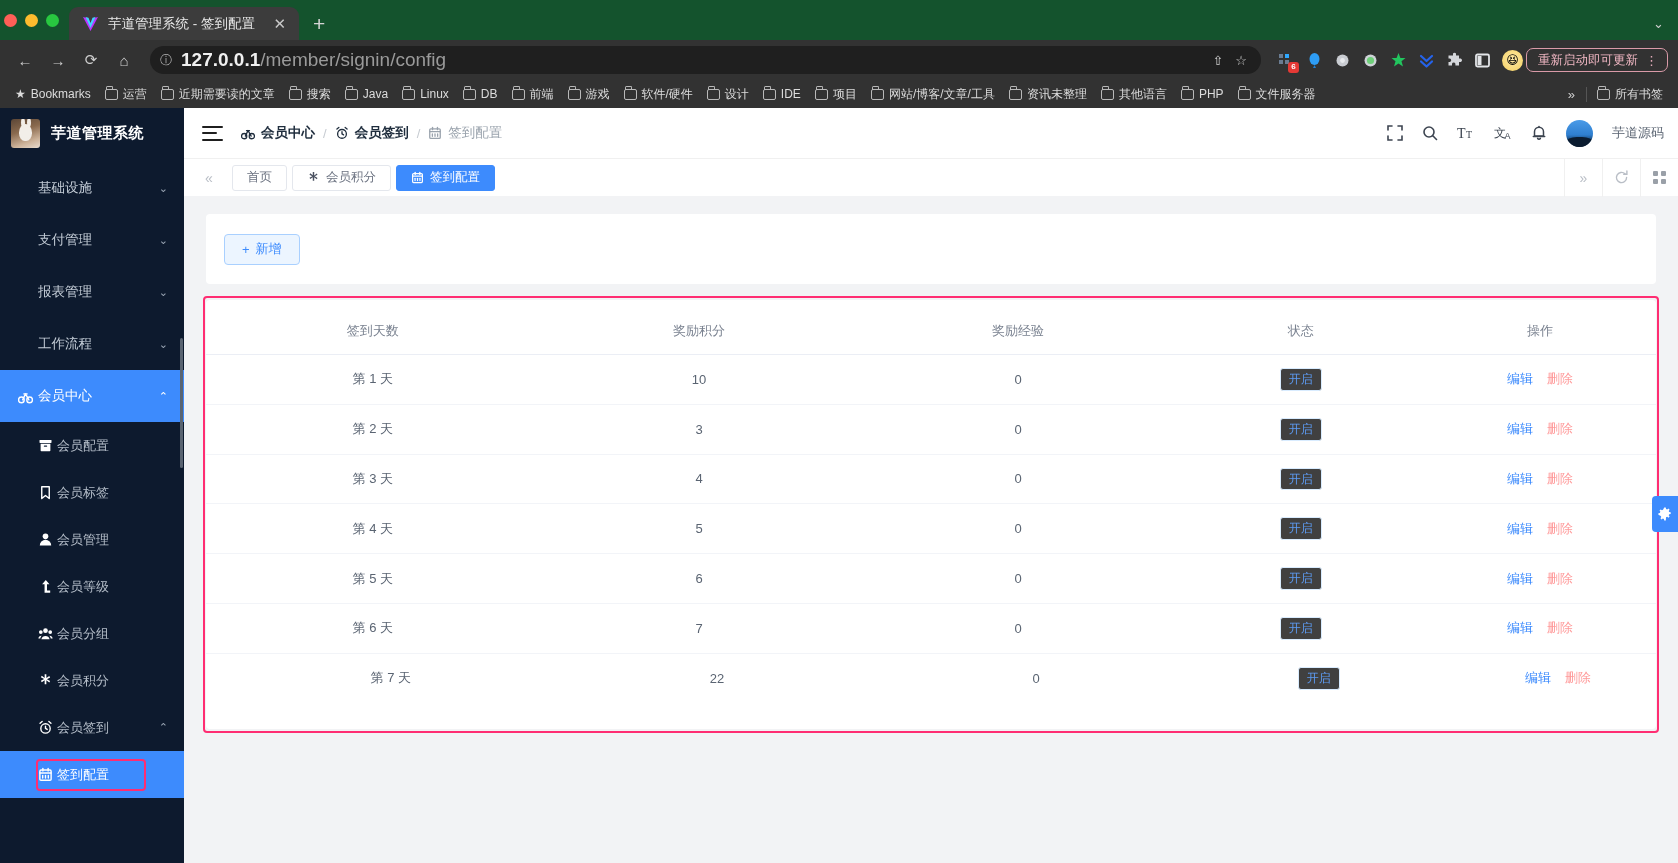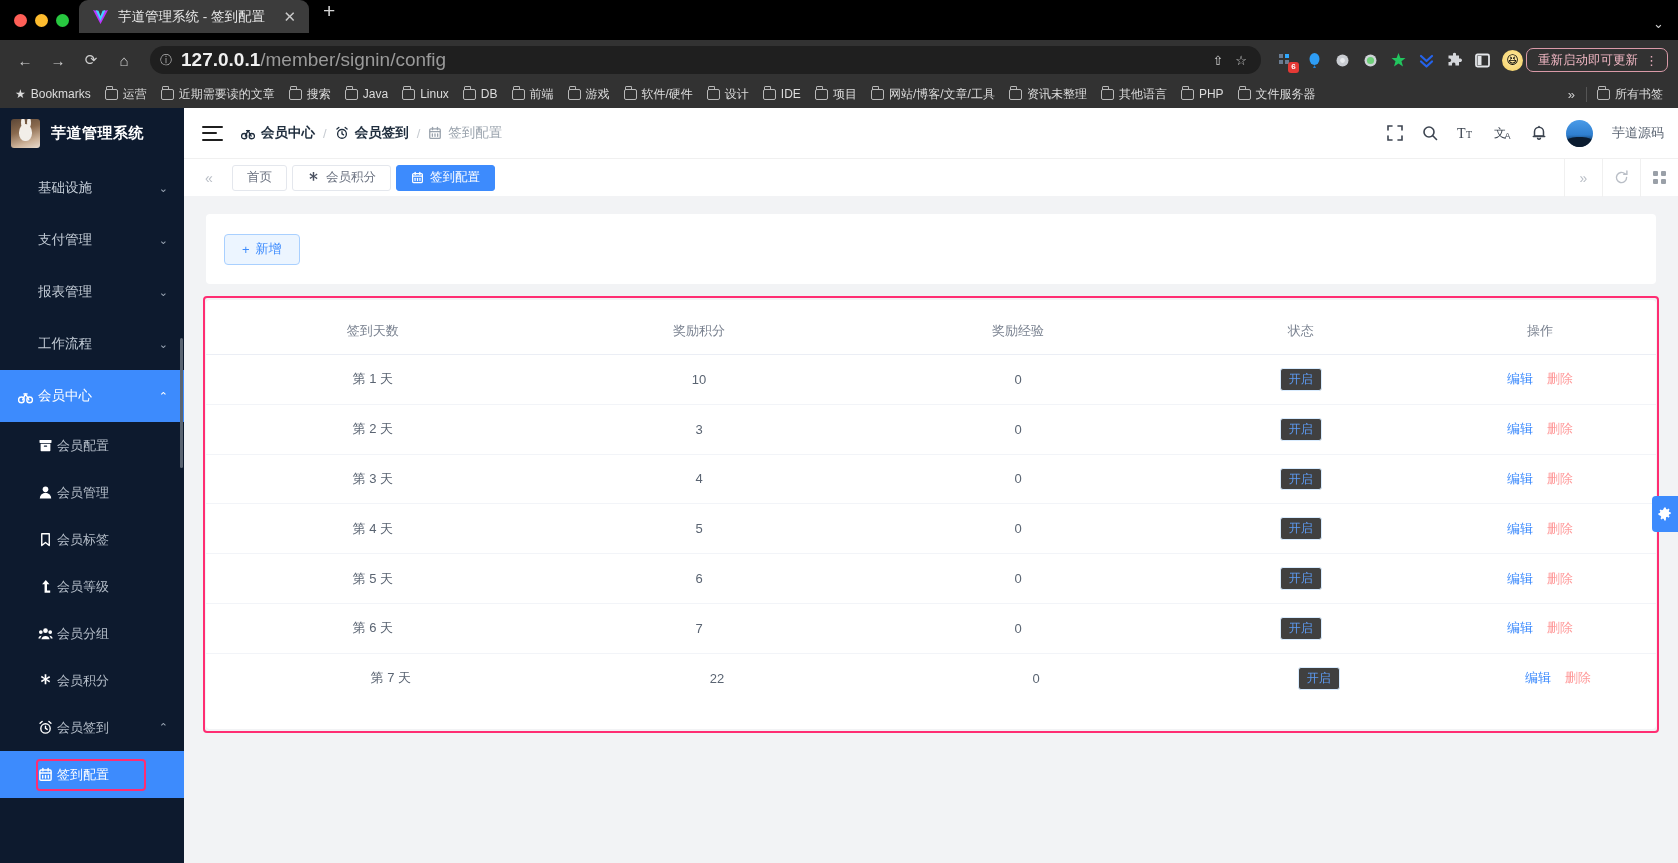--- a/index.html
+++ b/index.html
@@ -7,22 +7,22 @@
     width: 1678px; height: 863px;
     overflow: hidden;
     font-family: "Liberation Sans", "DejaVu Sans", sans-serif;
     background: #ffffff;
   }
 
   
   .browser { width: 1678px; height: 863px; display: flex; flex-direction: column; }
 
   .tabstrip {
-    height: 40px; background: #000000; display: flex; 
-    padding-left: 10px; flex: none; position: relative;
+    height: 40px; background: #14532d; display: flex; align-items: flex-end;
+    flex: none; position: relative;
   }
   .traffic { display: flex; align-items: center; gap: 8px; height: 40px; padding: 0 10px 0 4px; }
   .dot { width: 13px; height: 13px; border-radius: 50%; }
   .dot.red { background: #ff5f57; }
   .dot.yellow { background: #febc2e; }
   .dot.green { background: #28c840; }
 
   .btab {
     height: 33px; background: #3c3c3c; border-radius: 9px 9px 0 0;
     display: flex; align-items: center; gap: 9px; padding: 0 10px 0 13px;
@@ -462,34 +462,34 @@
               <svg width="15" height="15" viewBox="0 0 16 16" fill="#ffffff">
                 <rect x="1.6" y="2" width="12.8" height="3.2" rx="0.6"></rect>
                 <path d="M2.8 6.2 h10.4 v7.2 a0.8 0.8 0 0 1-0.8 0.8 H3.6 a0.8 0.8 0 0 1-0.8-0.8 Z"></path>
                 <rect x="6.2" y="8" width="3.6" height="1.3" rx="0.5" fill="#16243a"></rect>
               </svg>
             </span>
             <span class="mi-label">会员配置</span>
           </div>
           <div class="mi sub">
             <span class="mi-ico">
+              <svg width="15" height="15" viewBox="0 0 16 16" fill="none" stroke="#ffffff" stroke-width="1.5" stroke-linecap="round" stroke-linejoin="round">
+                <path d="M4 1.8 h8 v12.6 l-4-3.2 l-4 3.2 Z"></path>
+              </svg>
+            </span>
+            <span class="mi-label">会员标签</span>
+          </div>
+          <div class="mi sub">
+            <span class="mi-ico">
               <svg width="15" height="15" viewBox="0 0 16 16" fill="#ffffff">
                 <circle cx="8" cy="4.6" r="3"></circle>
                 <path d="M1.9 14.4 a6.1 6.1 0 0 1 12.2 0 Z"></path>
               </svg>
             </span>
             <span class="mi-label">会员管理</span>
-          </div>
-          <div class="mi sub">
-            <span class="mi-ico">
-              <svg width="15" height="15" viewBox="0 0 16 16" fill="none" stroke="#ffffff" stroke-width="1.5" stroke-linecap="round" stroke-linejoin="round">
-                <path d="M4 1.8 h8 v12.6 l-4-3.2 l-4 3.2 Z"></path>
-              </svg>
-            </span>
-            <span class="mi-label">会员标签</span>
           </div>
           <div class="mi sub">
             <span class="mi-ico">
               <svg width="15" height="15" viewBox="0 0 16 16" fill="#ffffff">
                 <path d="M7 14.6 V5.6 H4.4 L8.3 1 l3.9 4.6 H9.6 v6.6 h3.4 v2.4 Z"></path>
               </svg>
             </span>
             <span class="mi-label">会员等级</span>
           </div>
           <div class="mi sub">

